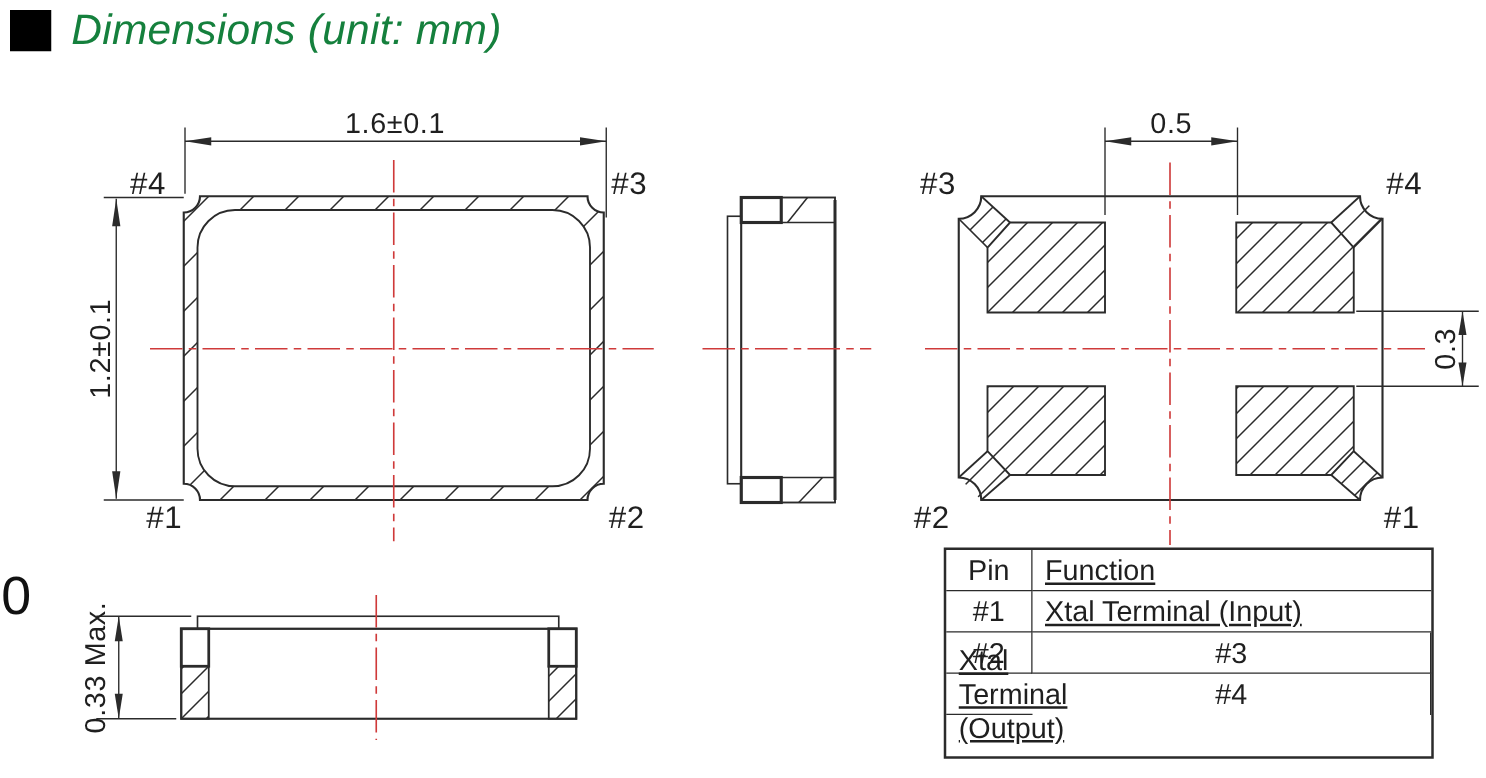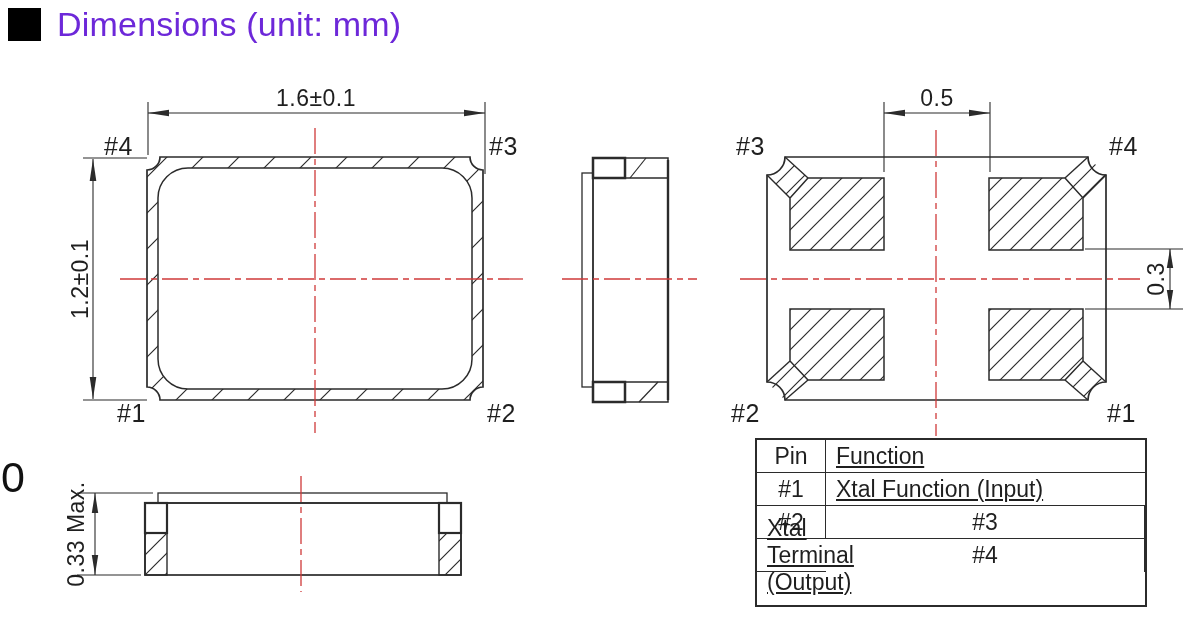--- a/index.html
+++ b/index.html
@@ -4,21 +4,21 @@
 <style>
   html,body{margin:0;padding:0;background:#ffffff;width:1189px;height:622px;overflow:hidden;}
   body{font-family:"Liberation Sans",sans-serif;color:#1f1f1f;position:relative;}
   .stage{position:absolute;left:0;top:0;width:1189px;height:622px;}
   svg{position:absolute;left:0;top:0;}
   svg text{font-family:"Liberation Sans",sans-serif;fill:#1f1f1f;}
   .dim-text{font-size:23px;letter-spacing:0.5px;}
   .pin-label{font-size:25px;letter-spacing:0.5px;}
   .title-bar{position:absolute;left:8px;top:5px;display:flex;align-items:center;gap:16px;}
   .title-square{width:33px;height:33px;background:#000;display:inline-block;}
-  .title-text{font-size:34px;font-weight:500;color:#6d28d9;letter-spacing:0.2px;}
+  .title-text{font-size:34px;font-weight:500;color:#15803d;letter-spacing:0.2px;font-style:italic;}
   .stray-zero{position:absolute;left:1px;top:453px;font-size:43px;color:#111;}
   .pin-table{position:absolute;left:755px;top:438px;width:392px;height:169px;
     border:2px solid #2b2b2b;box-sizing:border-box;display:grid;
     grid-template-columns:69px 1fr;grid-auto-rows:33px;font-size:23px;}
   .pin-table .cell{border-bottom:1.5px solid #2b2b2b;display:flex;align-items:center;box-sizing:border-box;}
   .pin-table .pin-col{justify-content:center;border-right:1.5px solid #2b2b2b;}
   .pin-table .fn-col{padding-left:10px;text-decoration:underline;}
   .pin-table .last{border-bottom:none;}
 </style>
 </head>
@@ -162,20 +162,20 @@
     <span class="title-square"></span>
     <span class="title-text">Dimensions (unit: mm)</span>
   </div>
 
   <div class="stray-zero">0</div>
 
   <div class="pin-table">
     <div class="cell pin-col">Pin</div>
     <div class="cell fn-col">Function</div>
     <div class="cell pin-col">#1</div>
-    <div class="cell fn-col">Xtal Function (Input)</div>
+    <div class="cell fn-col">Xtal Terminal (Input)</div>
     <div class="cell pin-col">#2</div>
     <div class="cell pin-col">#3</div>
     <div class="cell fn-col">Xtal Terminal (Output)</div>
     <div class="cell pin-col last">#4</div>
   </div>
 
 </div>
 
 </body></html>

